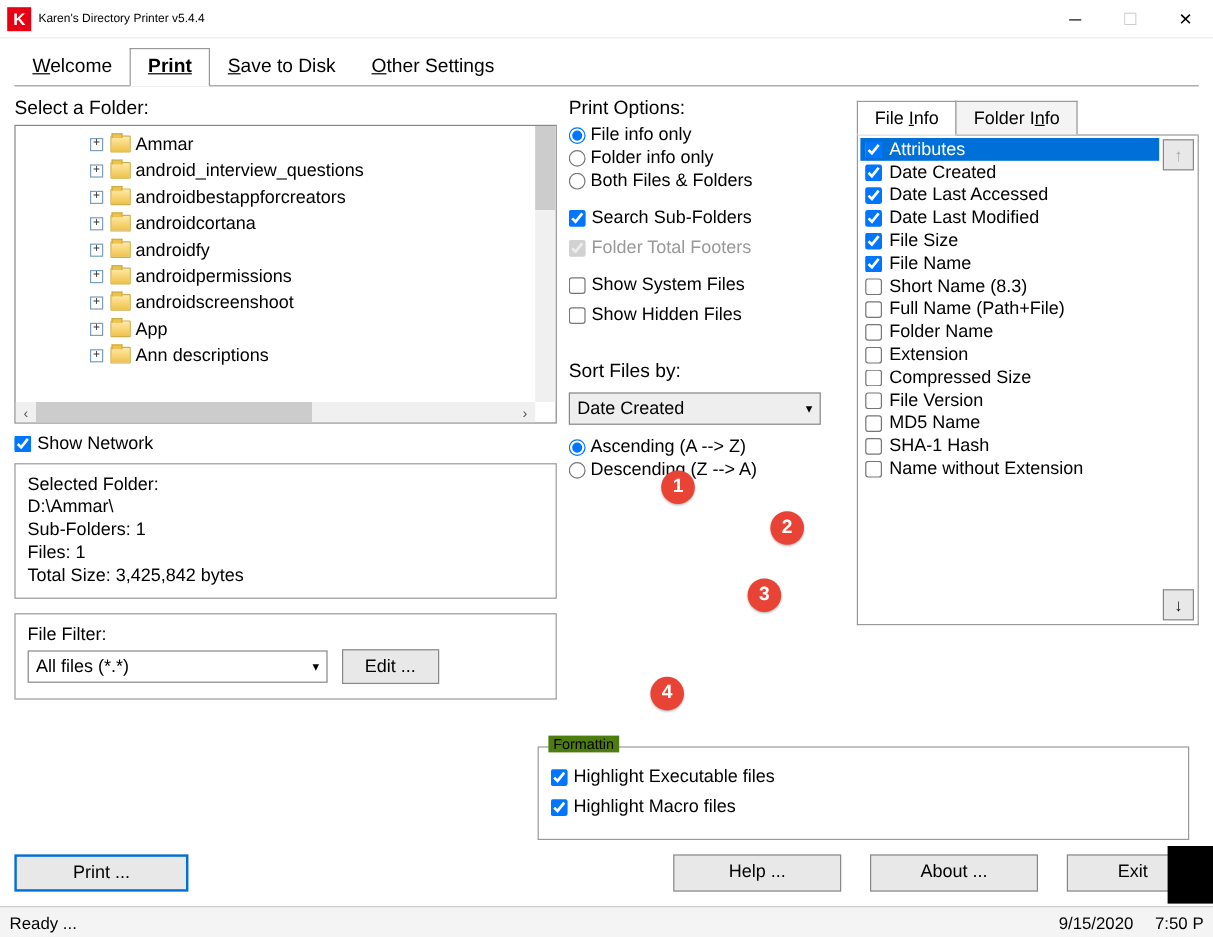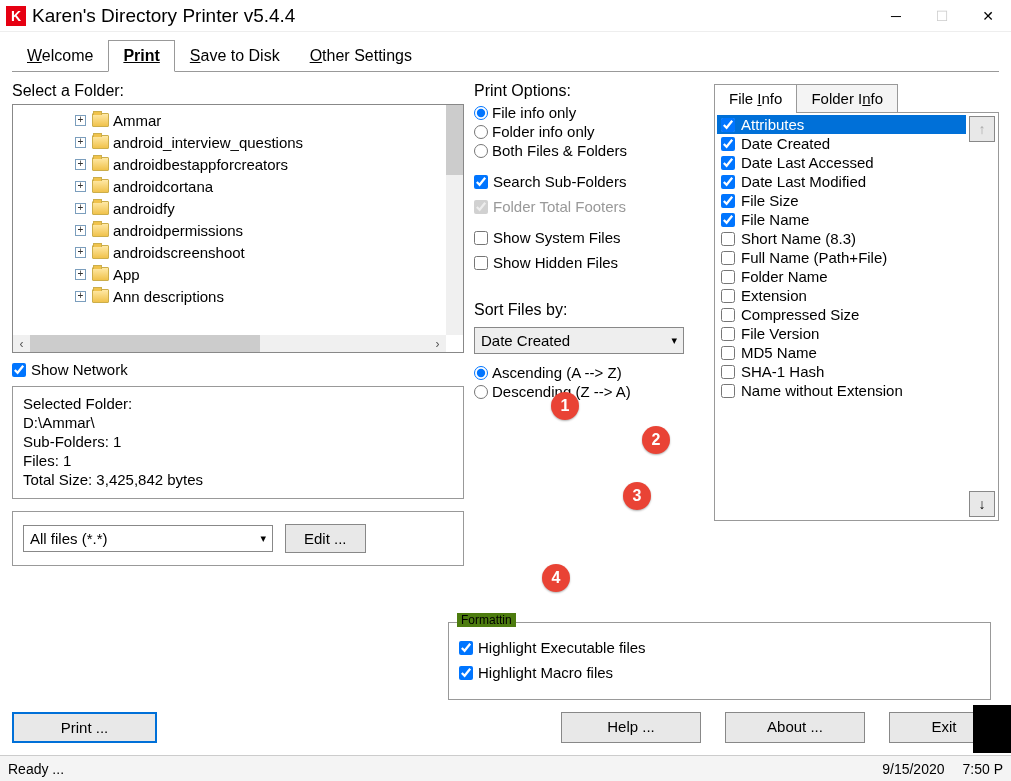--- a/index.html
+++ b/index.html
@@ -1,19 +1,19 @@
 <!DOCTYPE html>
 <html><head>
 <meta charset="utf-8">
 <style>
 * { box-sizing: border-box; margin: 0; padding: 0; }
 body { font-family: Arial, sans-serif; font-size: 15px; background: #fff; width: 1011px; height: 781px; overflow: hidden; position: relative; }
 .titlebar { height: 32px; display: flex; align-items: center; padding: 0 0 0 6px; background: #fff; border-bottom: 1px solid #eee; }
 .titlebar .logo { width: 20px; height: 20px; background: #e60012; display: flex; align-items: center; justify-content: center; color: #fff; font-weight: bold; font-size: 14px; margin-right: 6px; }
-.titlebar .title { font-size: 19px; }
+.titlebar .title { font-size: 10px; }
 .titlebar .rspace { margin-left: auto; display: flex; }
 .titlebar .wc { width: 46px; height: 32px; display: flex; align-items: center; justify-content: center; font-size: 14px; }
 .titlebar .wc.maxm { color: #ccc; }
 .main { padding: 8px 12px 8px 12px; }
 .tabs { display: flex; border-bottom: 1px solid #999; margin-bottom: 10px; position: relative; }
 .tab { padding: 6px 14px; border: 1px solid transparent; border-bottom: none; font-size: 16px; cursor: pointer; position: relative; }
 .tab u { text-decoration: underline; }
 .tab.active { background: #fff; border-color: #999; border-bottom: 1px solid #fff; margin-bottom: -1px; font-weight: bold; }
 .content { display: flex; gap: 10px; position: relative; }
 .col1 { width: 452px; position: relative; }
@@ -158,20 +158,21 @@
           <span>Show Network</span>
       </label>
       <div class="selected-box">
         <div class="lab">Selected Folder:</div>
         <div class="lab">D:\Ammar\</div>
         <div class="lab">Sub-Folders: 1</div>
         <div class="lab">Files: 1</div>
         <div class="lab">Total Size: 3,425,842 bytes</div>
       </div>
       <div class="filter-box">
+        <div class="lab">File Filter:</div>
         <div class="filter-row">
           <div class="select-box">
             <span>All files (*.*)</span>
               <span class="chev">▾</span>
           </div>
           <div class="btn">Edit ...</div>
         </div>
       </div>
     </div>
 

